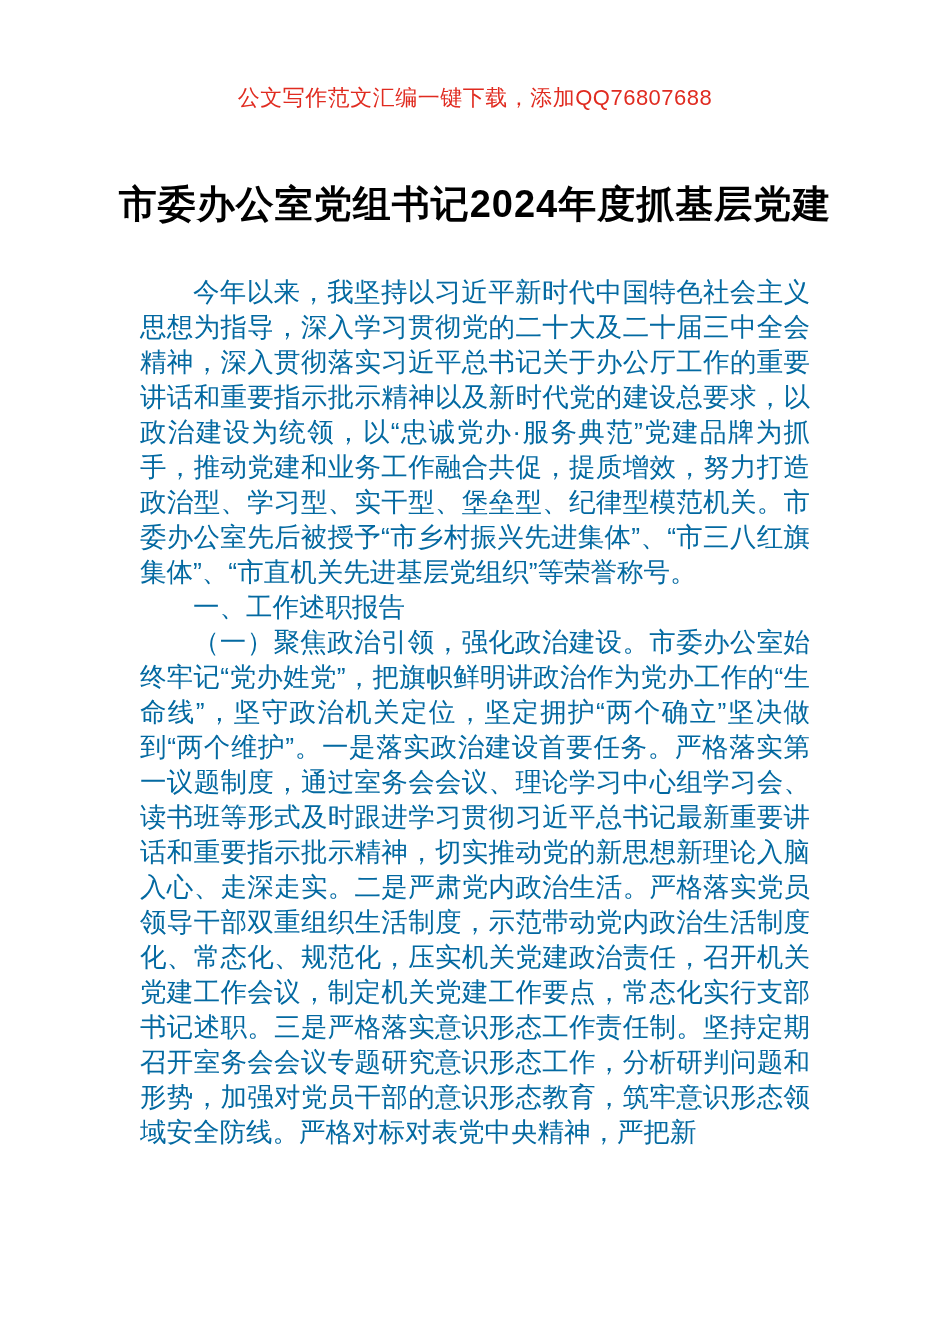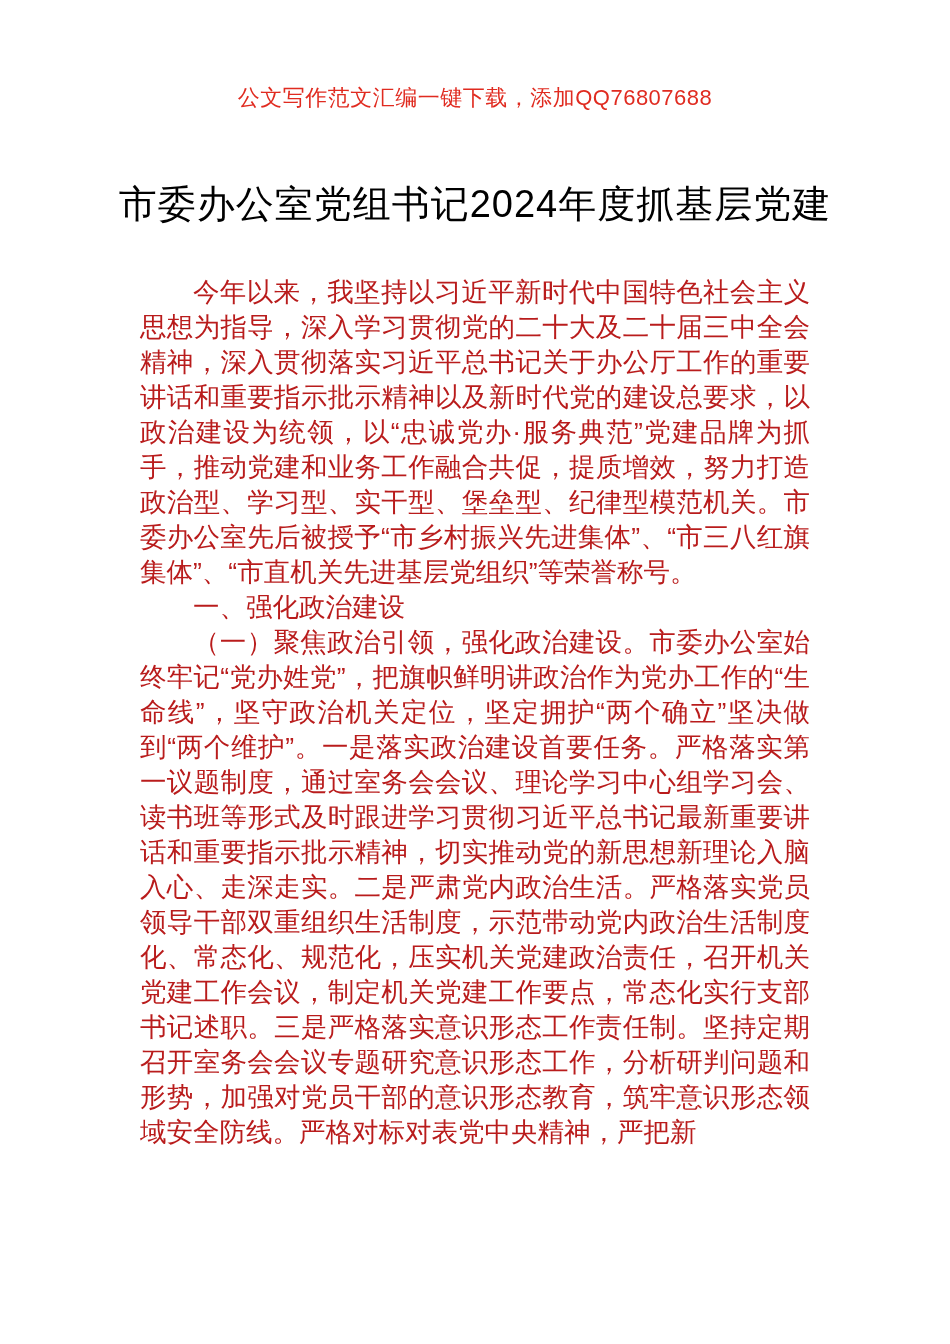--- a/index.html
+++ b/index.html
@@ -23,34 +23,34 @@
     color: #e02b20;
     font-size: 22px;
     line-height: 24px;
     letter-spacing: 0.5px;
   }
   .doc-title {
     margin: 62px 0 0 0;
     text-align: center;
     font-size: 38px;
     line-height: 65px;
-    font-weight: 400;
+    font-weight: 700;
     color: #000000;
   }
   .doc-title .title-line {
     display: block;
     letter-spacing: 1px;
   }
   .doc-body {
     margin: 38px 0 0 140px;
     width: 670px;
     font-size: 26.5px;
     line-height: 35px;
     text-align: justify;
-    color: #b91c1c;
+    color: #0369a1;
   }
   .doc-body p {
     margin: 0;
     padding: 0;
     text-indent: 2em;
     word-break: break-all;
   }
 </style>
 </head>
 <body>
@@ -58,17 +58,17 @@
 <div class="page">
 
   <div class="notice">公文写作范文汇编一键下载，添加QQ76807688</div>
 
   <h1 class="doc-title">
     <span class="title-line">市委办公室党组书记2024年度抓基层党建</span>
   </h1>
 
   <div class="doc-body">
     <p>今年以来，我坚持以习近平新时代中国特色社会主义思想为指导，深入学习贯彻党的二十大及二十届三中全会精神，深入贯彻落实习近平总书记关于办公厅工作的重要讲话和重要指示批示精神以及新时代党的建设总要求，以政治建设为统领，以“忠诚党办·服务典范”党建品牌为抓手，推动党建和业务工作融合共促，提质增效，努力打造政治型、学习型、实干型、堡垒型、纪律型模范机关。市委办公室先后被授予“市乡村振兴先进集体”、“市三八红旗集体”、“市直机关先进基层党组织”等荣誉称号。</p>
-    <p>一、强化政治建设</p>
+    <p>一、工作述职报告</p>
     <p>（一）聚焦政治引领，强化政治建设。市委办公室始终牢记“党办姓党”，把旗帜鲜明讲政治作为党办工作的“生命线”，坚守政治机关定位，坚定拥护“两个确立”坚决做到“两个维护”。一是落实政治建设首要任务。严格落实第一议题制度，通过室务会会议、理论学习中心组学习会、读书班等形式及时跟进学习贯彻习近平总书记最新重要讲话和重要指示批示精神，切实推动党的新思想新理论入脑入心、走深走实。二是严肃党内政治生活。严格落实党员领导干部双重组织生活制度，示范带动党内政治生活制度化、常态化、规范化，压实机关党建政治责任，召开机关党建工作会议，制定机关党建工作要点，常态化实行支部书记述职。三是严格落实意识形态工作责任制。坚持定期召开室务会会议专题研究意识形态工作，分析研判问题和形势，加强对党员干部的意识形态教育，筑牢意识形态领域安全防线。严格对标对表党中央精神，严把新</p>
   </div>
 
 </div>
 
 </body></html>

